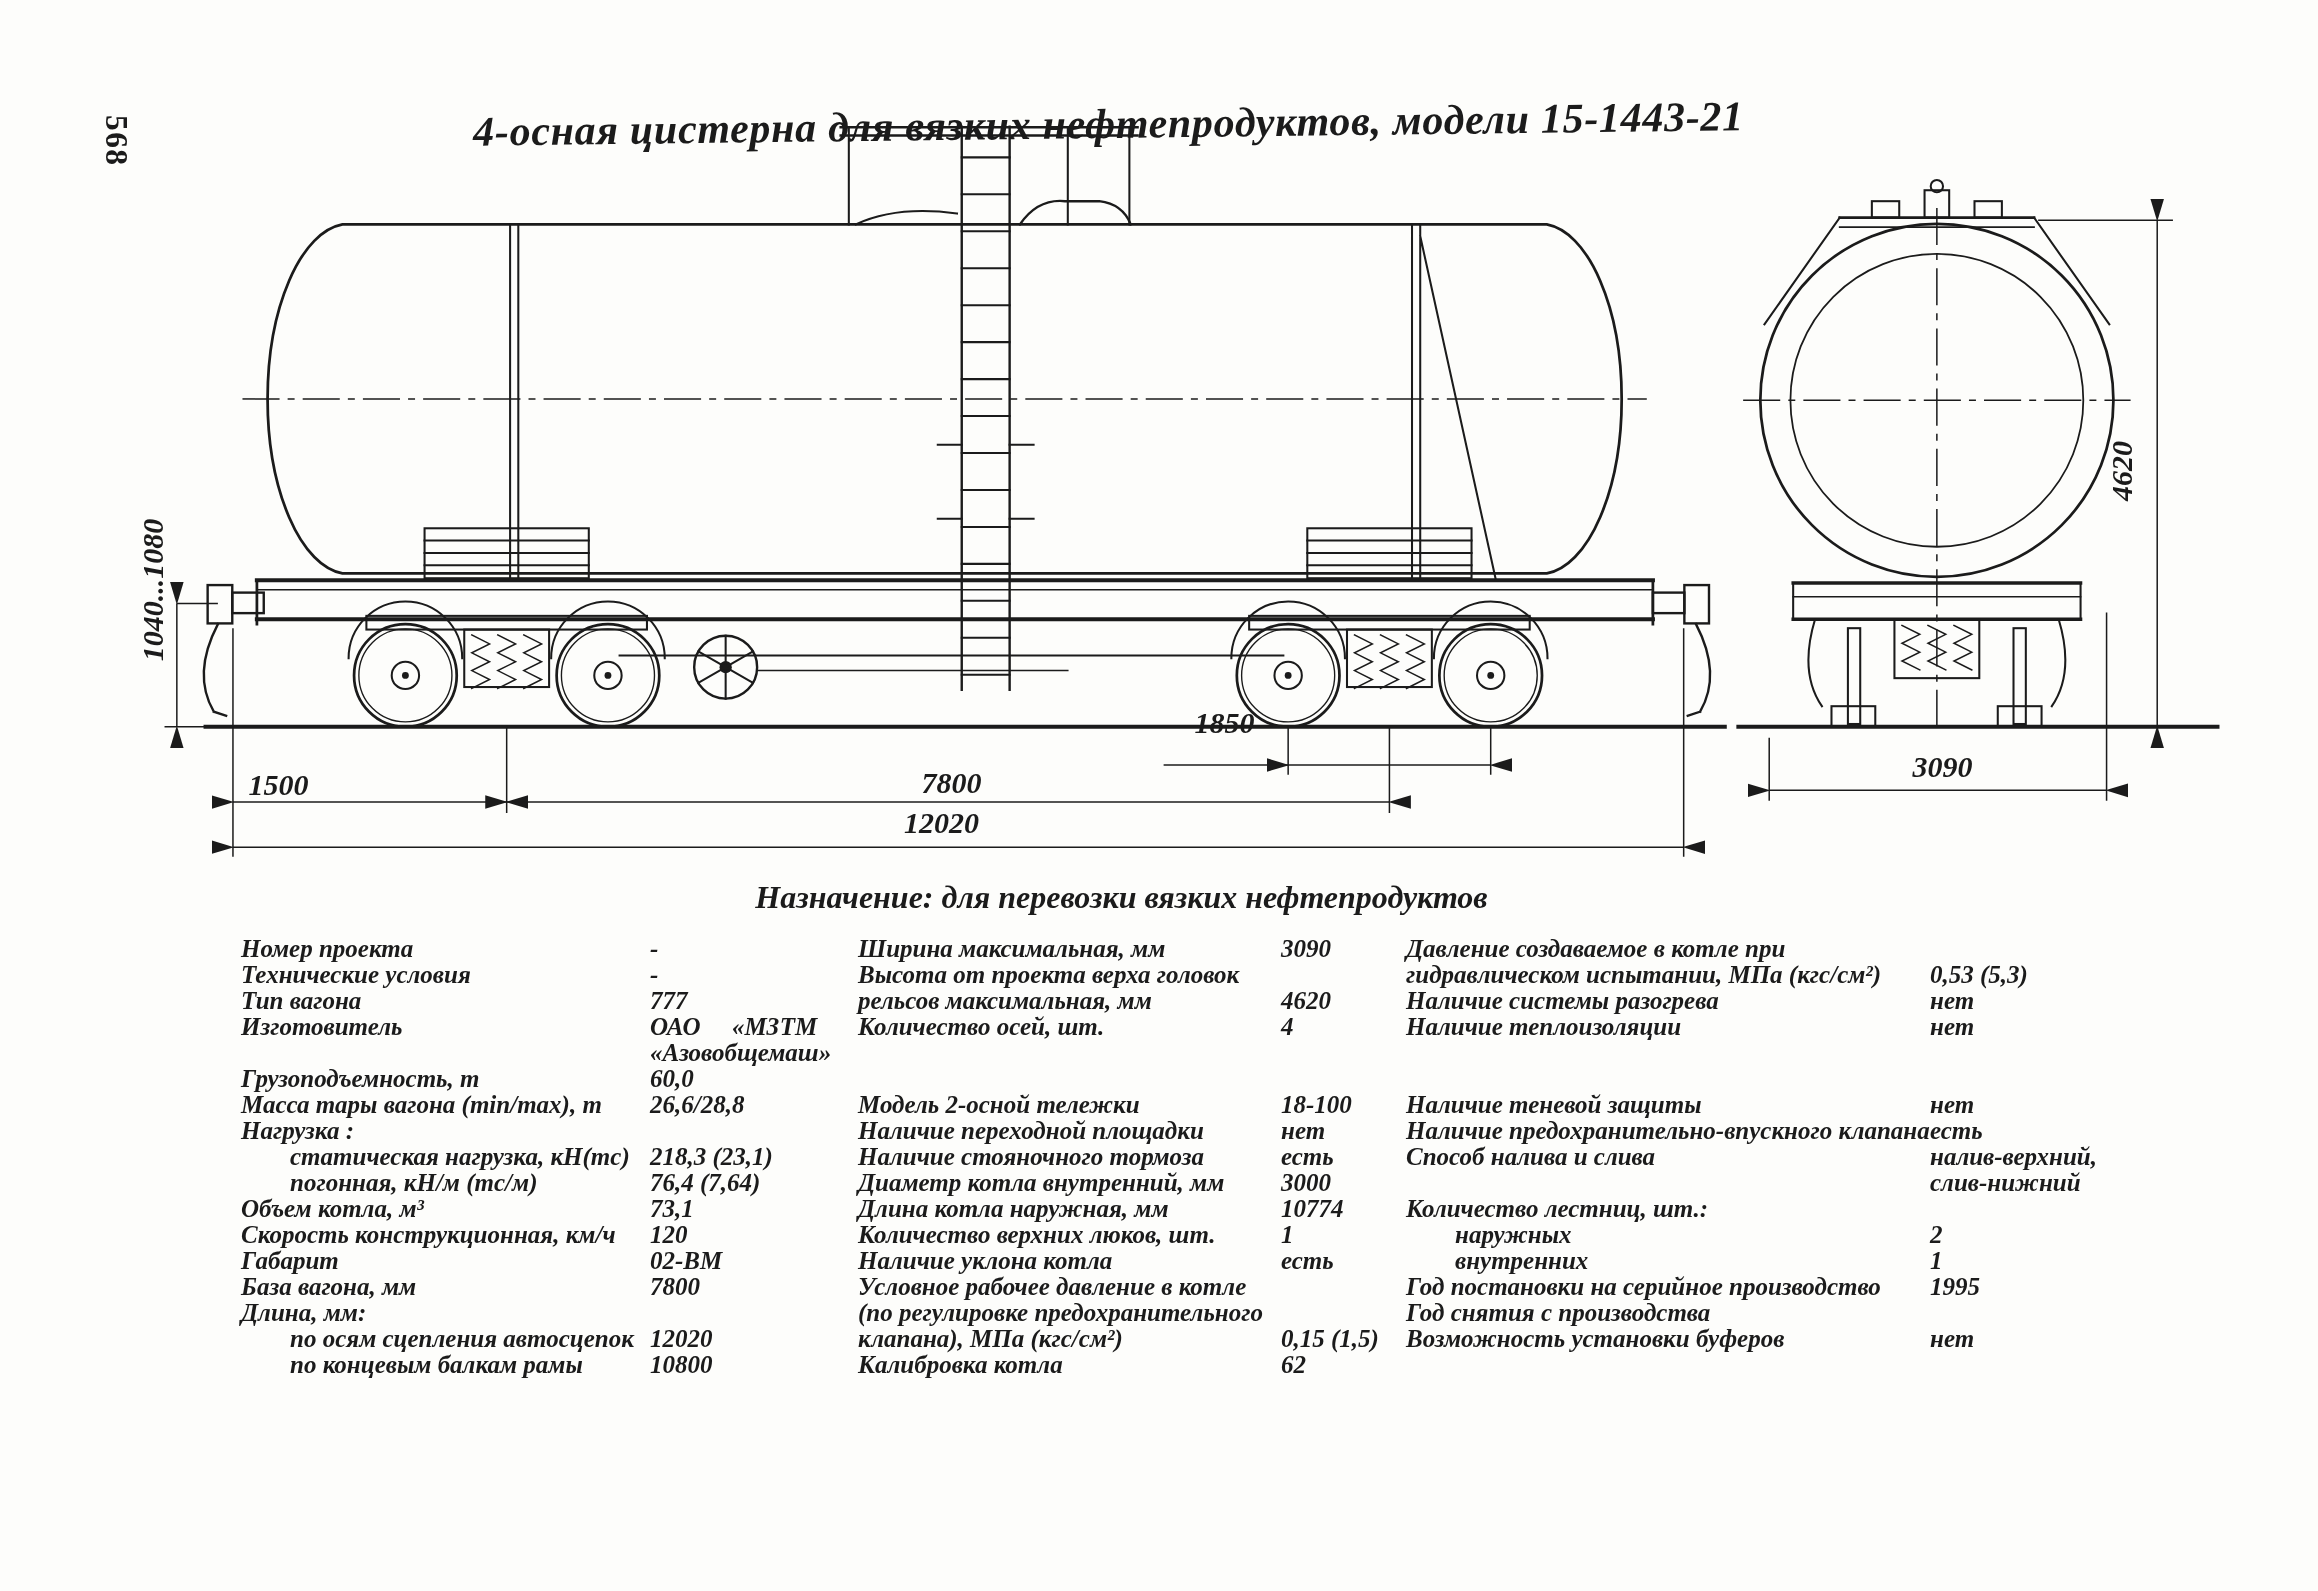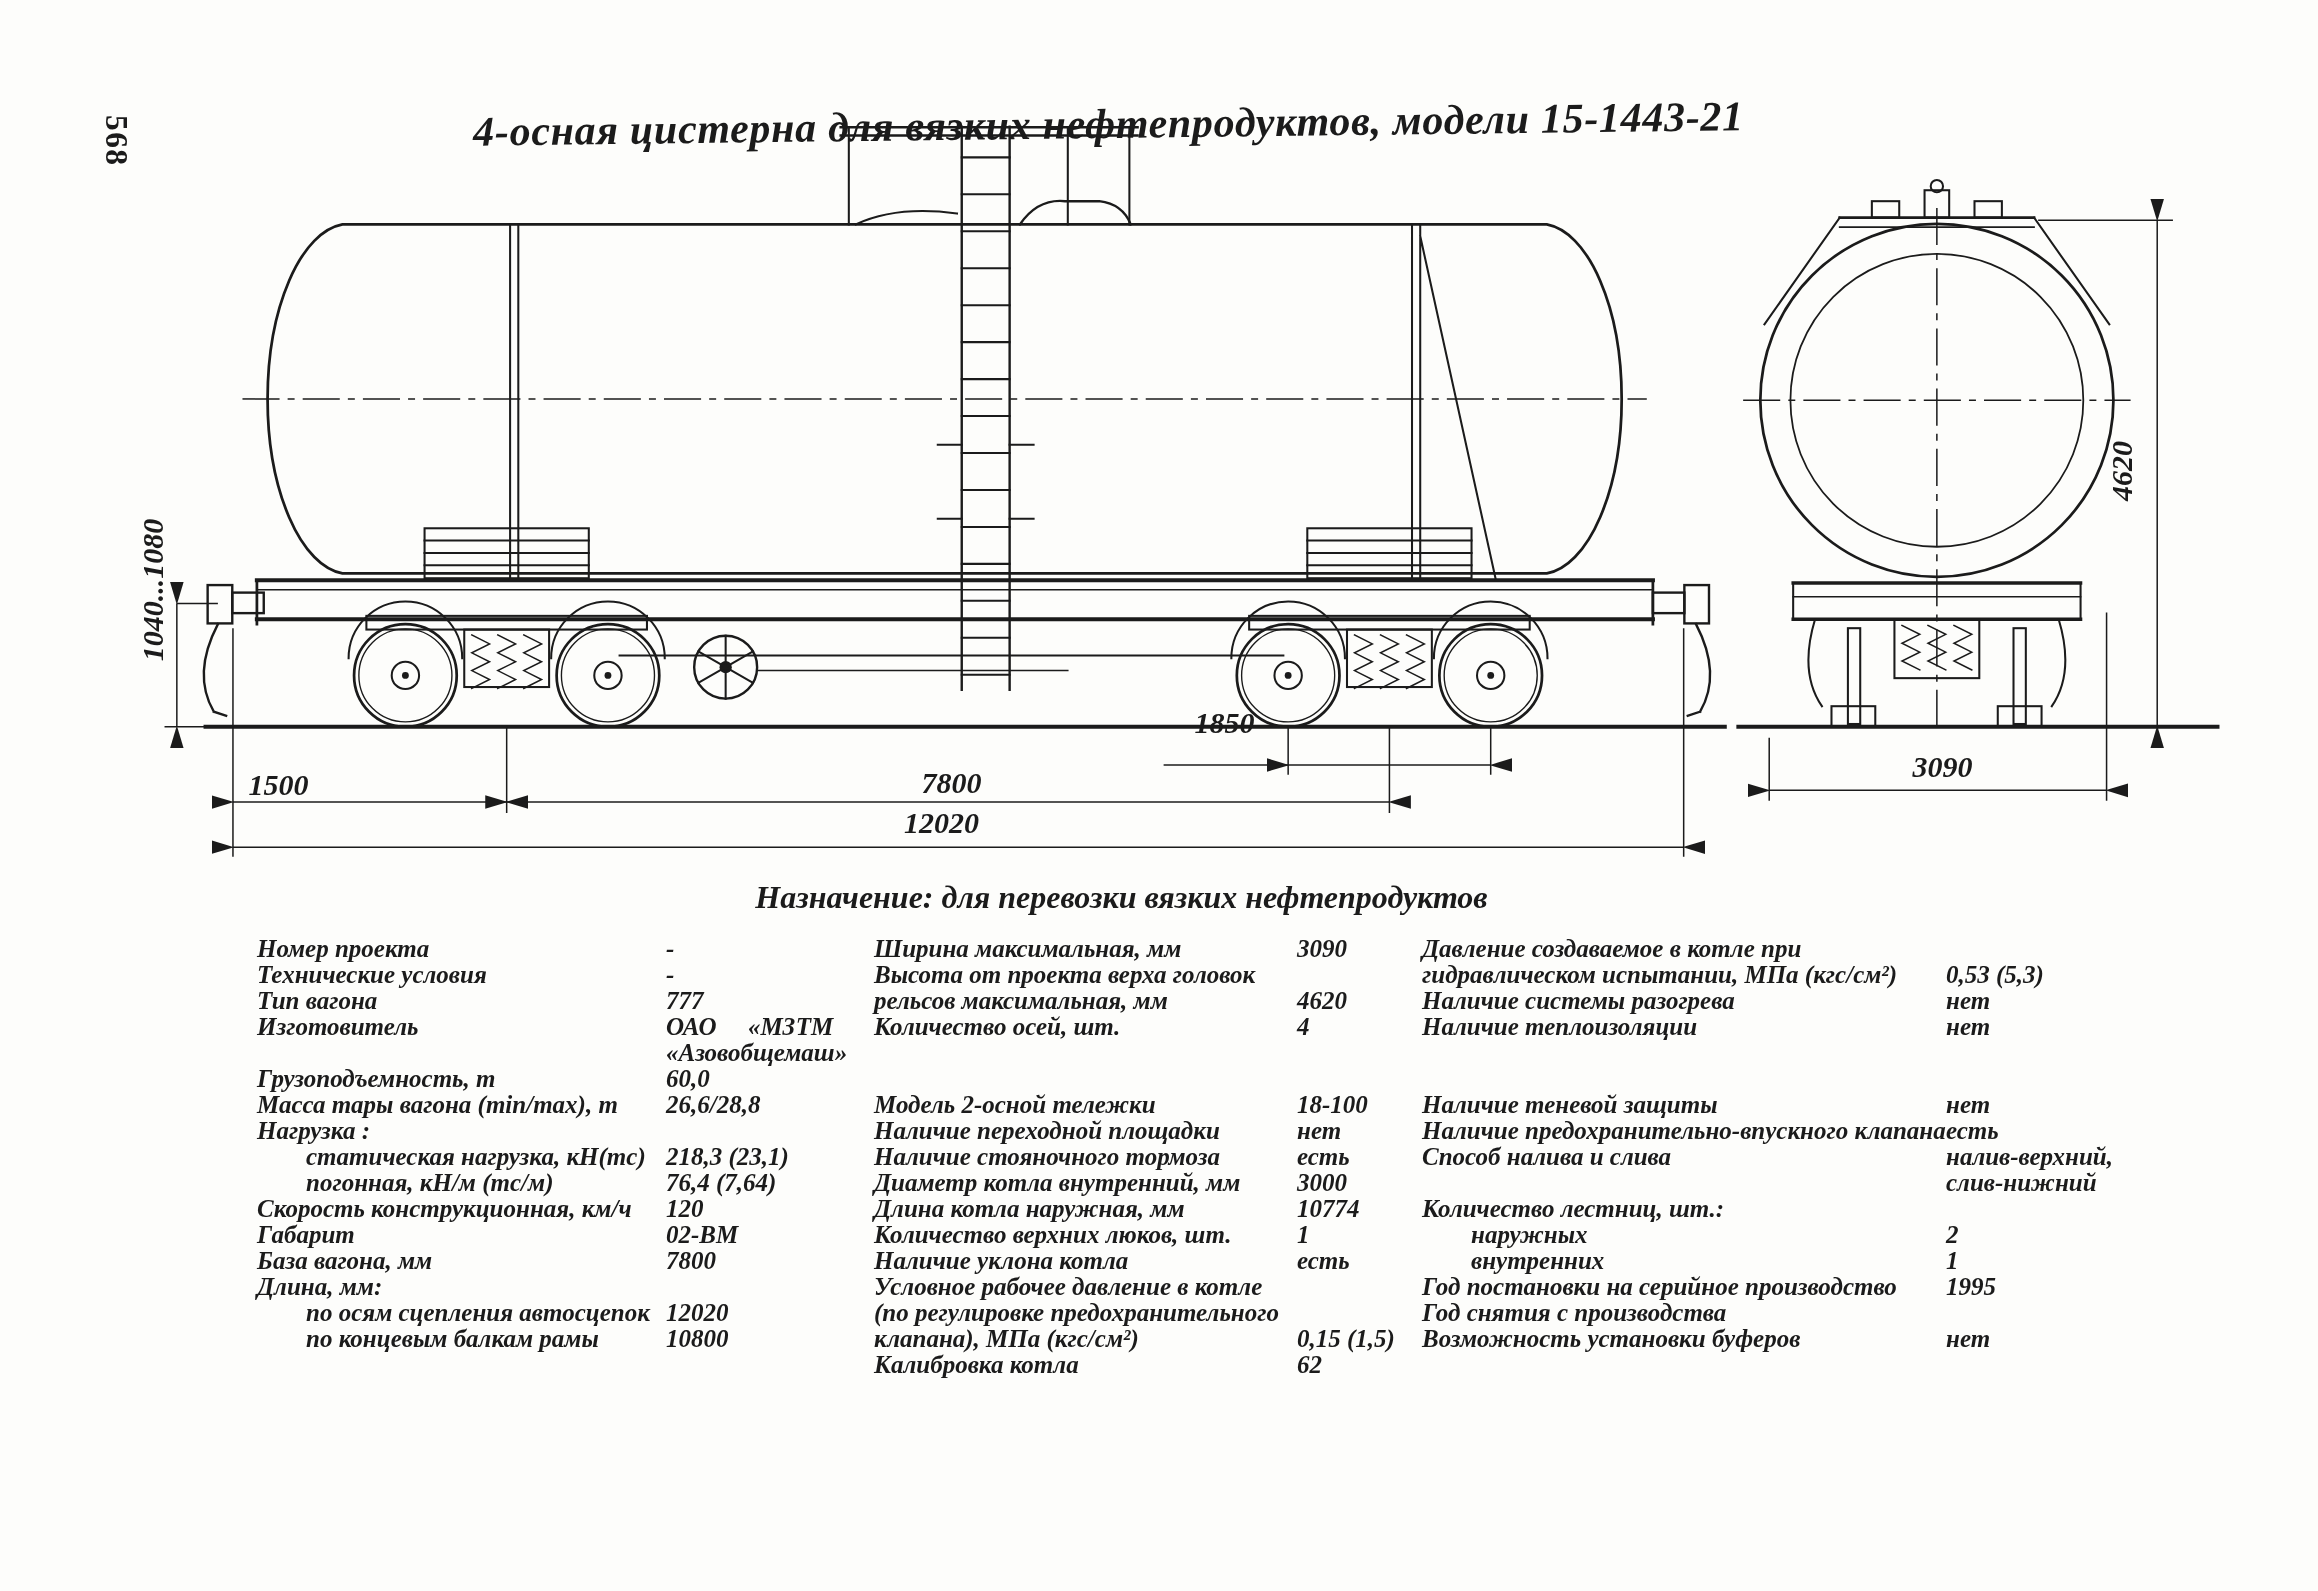--- a/index.html
+++ b/index.html
@@ -26,21 +26,21 @@
     font-size:32px;font-weight:bold;font-style:italic;
     white-space:nowrap;
   }
   #drawing-svg{left:0;top:0;width:2319px;height:1591px;}
   .dim-label{
     position:absolute;text-align:center;
     font-size:30px;font-weight:bold;font-style:italic;
     white-space:nowrap;
   }
   .rot-ccw{transform:rotate(-90deg);}
-  .spec-group{position:absolute;top:936px;margin-left:16px;}
+  .spec-group{position:absolute;top:936px;}
   #spec-col-1{left:241px;width:643px;--voff:409px;}
   #spec-col-2{left:858px;width:684px;--voff:423px;}
   #spec-col-3{left:1406px;width:903px;--voff:524px;}
   .spec-row{position:relative;height:26px;white-space:nowrap;}
   .spec-label,.spec-value{
     font-size:25px;font-weight:bold;font-style:italic;line-height:26px;
     display:inline-block;
   }
   .spec-label.indent{padding-left:49px;}
   .spec-value{position:absolute;left:var(--voff);top:0;}
@@ -201,20 +201,21 @@
     <div class="spec-row"><span class="spec-label">Номер проекта</span><span class="spec-value">-</span></div>
     <div class="spec-row"><span class="spec-label">Технические условия</span><span class="spec-value">-</span></div>
     <div class="spec-row"><span class="spec-label">Тип вагона</span><span class="spec-value">777</span></div>
     <div class="spec-row"><span class="spec-label">Изготовитель</span><span class="spec-value">ОАО&nbsp;&nbsp;&nbsp;&nbsp;&nbsp;«МЗТМ</span></div>
     <div class="spec-row"><span class="spec-label"></span><span class="spec-value">«Азовобщемаш»</span></div>
     <div class="spec-row"><span class="spec-label">Грузоподъемность, т</span><span class="spec-value">60,0</span></div>
     <div class="spec-row"><span class="spec-label">Масса тары вагона (min/max), т</span><span class="spec-value">26,6/28,8</span></div>
     <div class="spec-row"><span class="spec-label">Нагрузка :</span><span class="spec-value"></span></div>
     <div class="spec-row"><span class="spec-label indent">статическая нагрузка, кН(тс)</span><span class="spec-value">218,3 (23,1)</span></div>
     <div class="spec-row"><span class="spec-label indent">погонная, кН/м (тс/м)</span><span class="spec-value">76,4 (7,64)</span></div>
+    <div class="spec-row"><span class="spec-label">Объем котла, м³</span><span class="spec-value">73,1</span></div>
     <div class="spec-row"><span class="spec-label">Скорость конструкционная, км/ч</span><span class="spec-value">120</span></div>
     <div class="spec-row"><span class="spec-label">Габарит</span><span class="spec-value">02-ВМ</span></div>
     <div class="spec-row"><span class="spec-label">База вагона, мм</span><span class="spec-value">7800</span></div>
     <div class="spec-row"><span class="spec-label">Длина, мм:</span><span class="spec-value"></span></div>
     <div class="spec-row"><span class="spec-label indent">по осям сцепления автосцепок</span><span class="spec-value">12020</span></div>
     <div class="spec-row"><span class="spec-label indent">по концевым балкам рамы</span><span class="spec-value">10800</span></div>
   </div>
 <div class="spec-group" id="spec-col-2">
     <div class="spec-row"><span class="spec-label">Ширина максимальная, мм</span><span class="spec-value">3090</span></div>
     <div class="spec-row"><span class="spec-label">Высота от проекта верха головок</span><span class="spec-value"></span></div>

